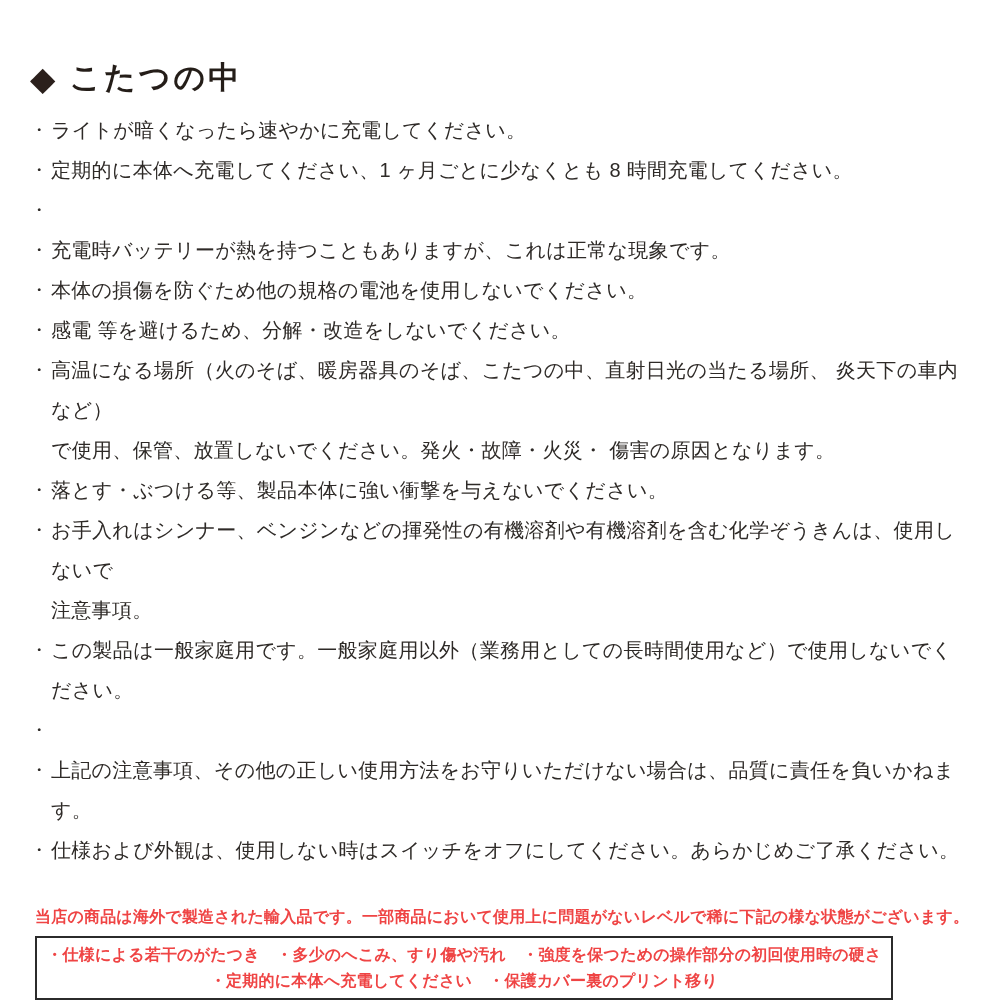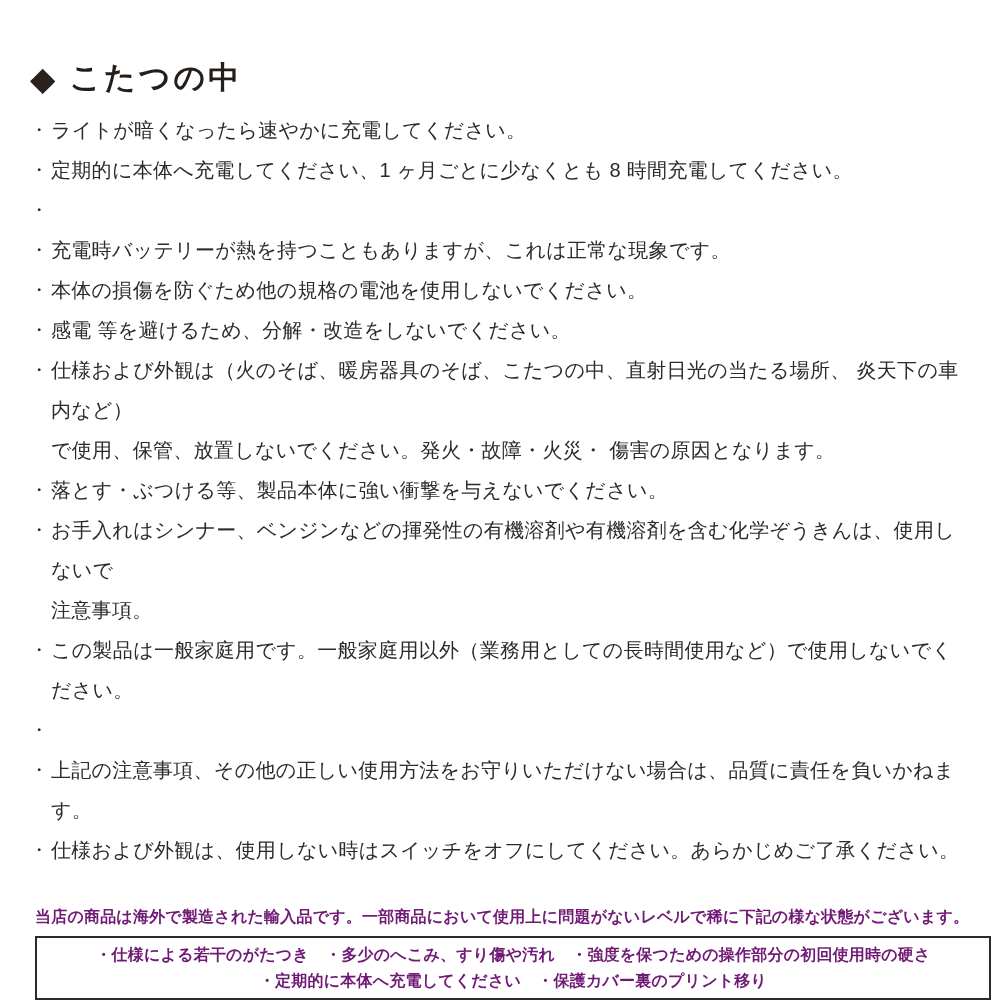--- a/index.html
+++ b/index.html
@@ -50,32 +50,32 @@
   .bullet {
     flex: none;
     width: 21px;
     font-size: 18px;
   }
   .txt { white-space: pre-wrap; }
   
   .import-note {
     margin-top: 36px;
     font-weight: bold;
-    color: #701a75;
+    color: #ef4444;
   }
   .bold-line {
     margin: 0 0 0 5px;
     font-size: 16px;
     line-height: 22px;
     letter-spacing: 0.2px;
   }
   .note-box {
     box-sizing: border-box;
     margin: 8px 0 6px 5px;
-    width: 956px;
+    width: 858px;
     border: 2px solid #2b2b2b;
     padding: 4px 8px;
     text-align: center;
   }
   .note-box p {
     margin: 0;
     font-size: 16px;
     line-height: 26px;
     letter-spacing: 0.2px;
   }
@@ -109,21 +109,21 @@
     <li class="notice-item">
       <span class="bullet">・</span>
       <span class="txt">本体の損傷を防ぐため他の規格の電池を使用しないでください。</span>
     </li>
     <li class="notice-item">
       <span class="bullet">・</span>
       <span class="txt">感電 等を避けるため、分解・改造をしないでください。</span>
     </li>
     <li class="notice-item">
       <span class="bullet">・</span>
-      <span class="txt">仕様および外観は（火のそば、暖房器具のそば、こたつの中、直射日光の当たる場所、 炎天下の車内など）
+      <span class="txt">高温になる場所（火のそば、暖房器具のそば、こたつの中、直射日光の当たる場所、 炎天下の車内など）
 で使用、保管、放置しないでください。発火・故障・火災・ 傷害の原因となります。</span>
     </li>
     <li class="notice-item">
       <span class="bullet">・</span>
       <span class="txt">落とす・ぶつける等、製品本体に強い衝撃を与えないでください。</span>
     </li>
     <li class="notice-item">
       <span class="bullet">・</span>
       <span class="txt">お手入れはシンナー、ベンジンなどの揮発性の有機溶剤や有機溶剤を含む化学ぞうきんは、使用しないで
 注意事項。</span>

